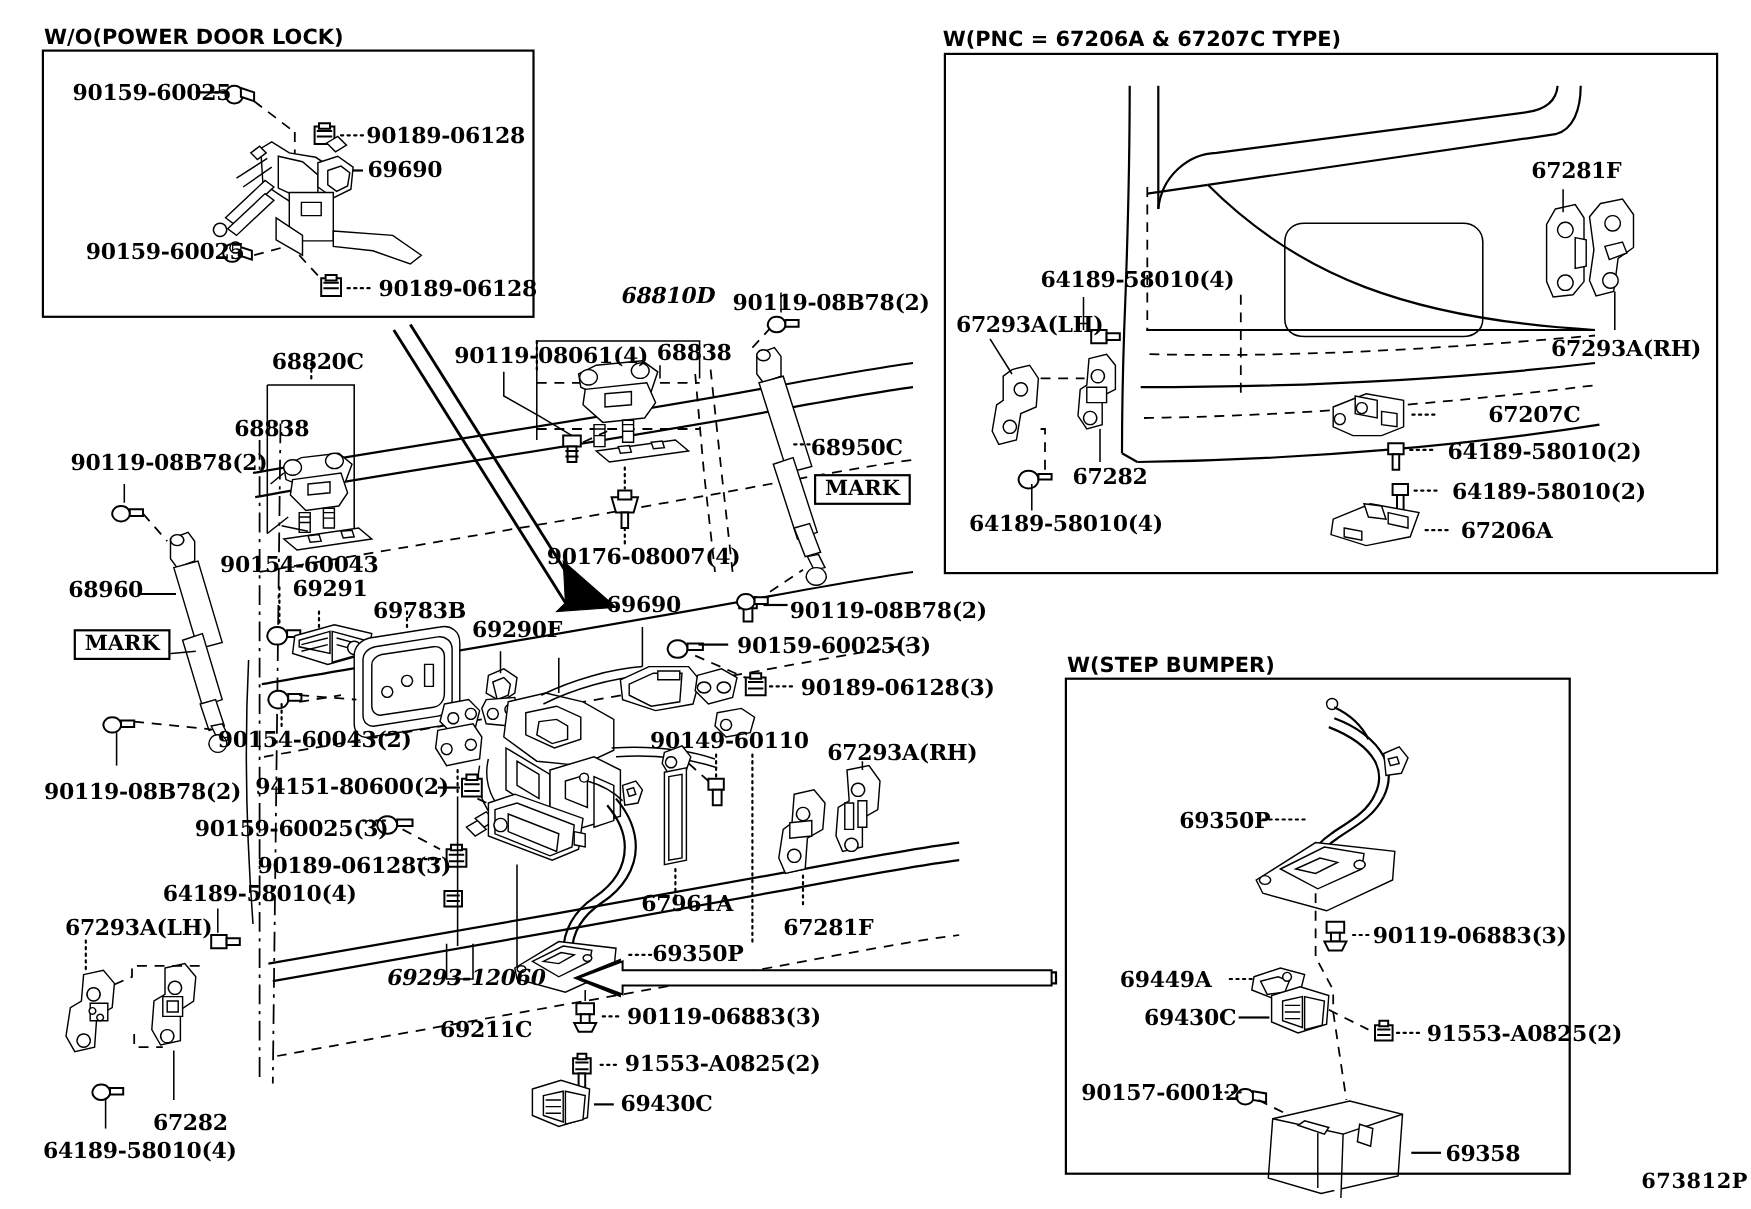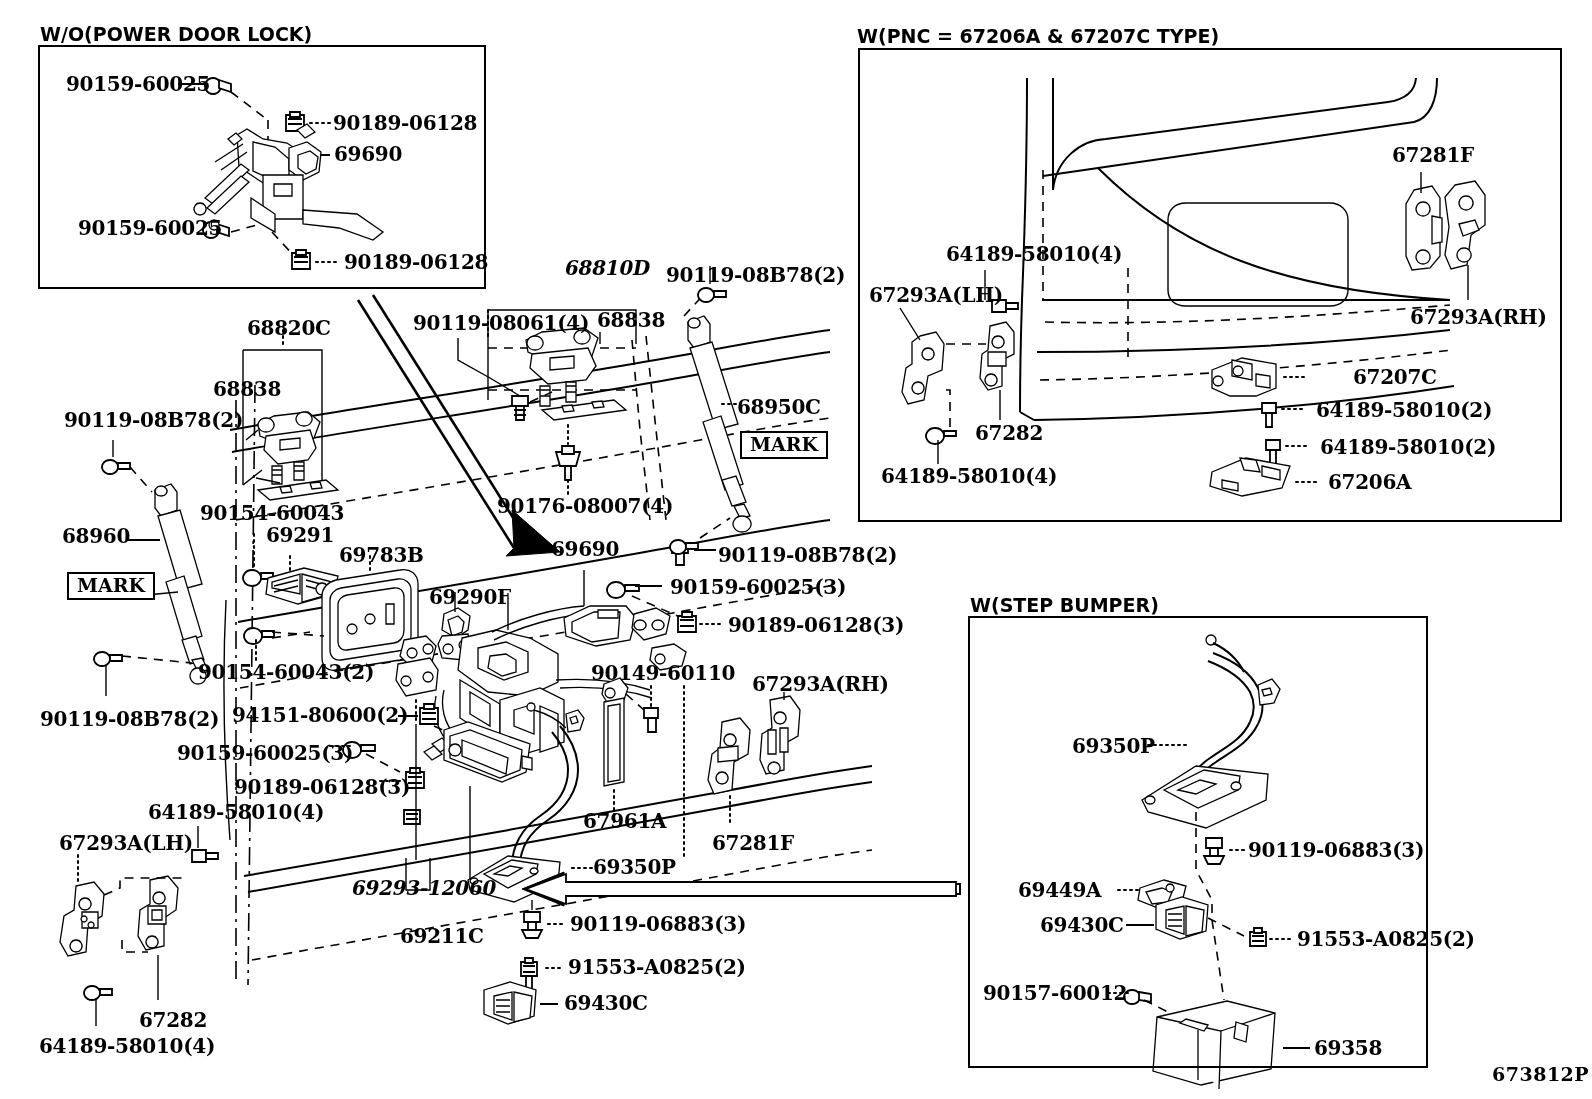--- a/index.html
+++ b/index.html
@@ -698,21 +698,21 @@
 <div class="lbl" style="left:983px;top:983px;">90157-60012</div>
 <div class="lbl" style="left:1314px;top:1038px;text-align:right;">69358</div>
 
 <div class="lbl" style="left:247px;top:318px;">68820C</div>
 <div class="lbl" style="left:213px;top:379px;">68838</div>
 <div class="lbl" style="left:64px;top:410px;">90119-08B78(2)</div>
 <div class="lbl" style="left:62px;top:526px;">68960</div>
 <div class="lbl" style="left:200px;top:503px;">90154-60043</div>
 <div class="lbl" style="left:266px;top:525px;">69291</div>
 <div class="lbl" style="left:339px;top:545px;">69783B</div>
-<div class="lbl" style="left:429px;top:562px;margin-top:25px;">69290F</div>
+<div class="lbl" style="left:429px;top:562px;">69290F</div>
 <div class="lbl" style="left:198px;top:662px;">90154-60043(2)</div>
 <div class="lbl" style="left:232px;top:705px;">94151-80600(2)</div>
 <div class="lbl" style="left:177px;top:743px;">90159-60025(3)</div>
 <div class="lbl" style="left:234px;top:777px;">90189-06128(3)</div>
 <div class="lbl" style="left:148px;top:802px;">64189-58010(4)</div>
 <div class="lbl" style="left:59px;top:833px;">67293A(LH)</div>
 <div class="lbl" style="left:40px;top:709px;">90119-08B78(2)</div>
 <div class="lbl" style="left:139px;top:1010px;">67282</div>
 <div class="lbl" style="left:39px;top:1036px;">64189-58010(4)</div>
 

